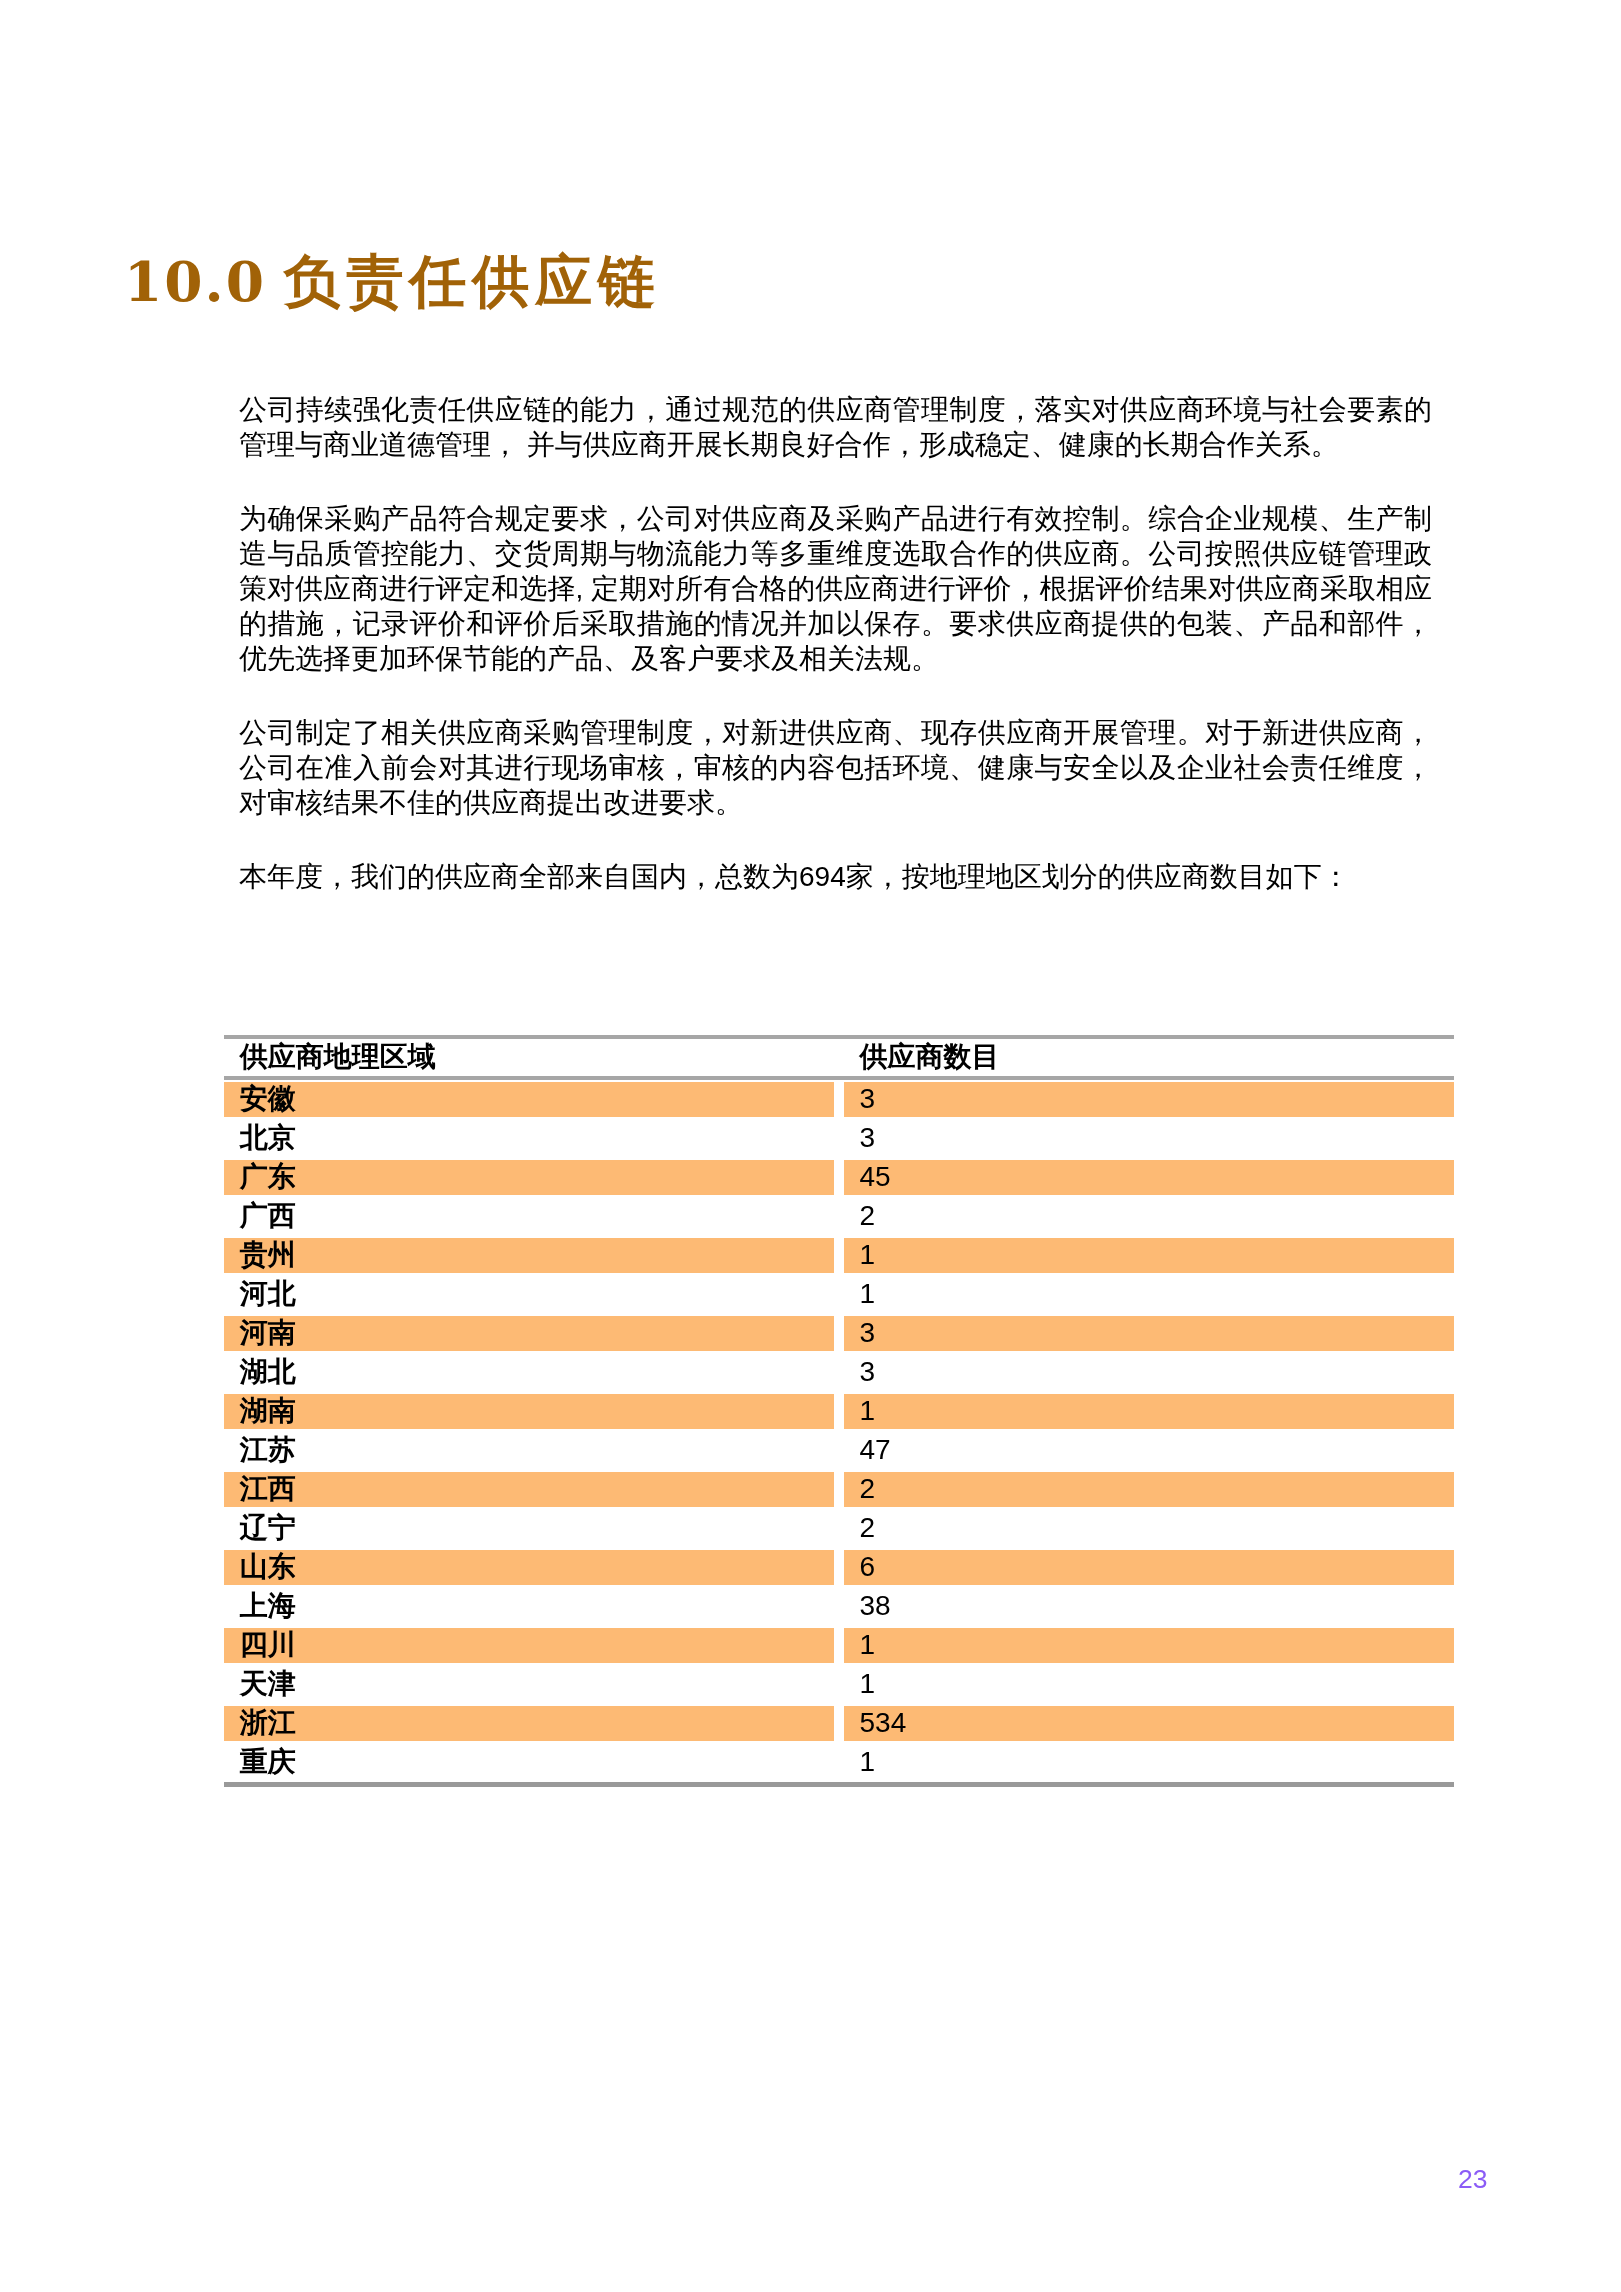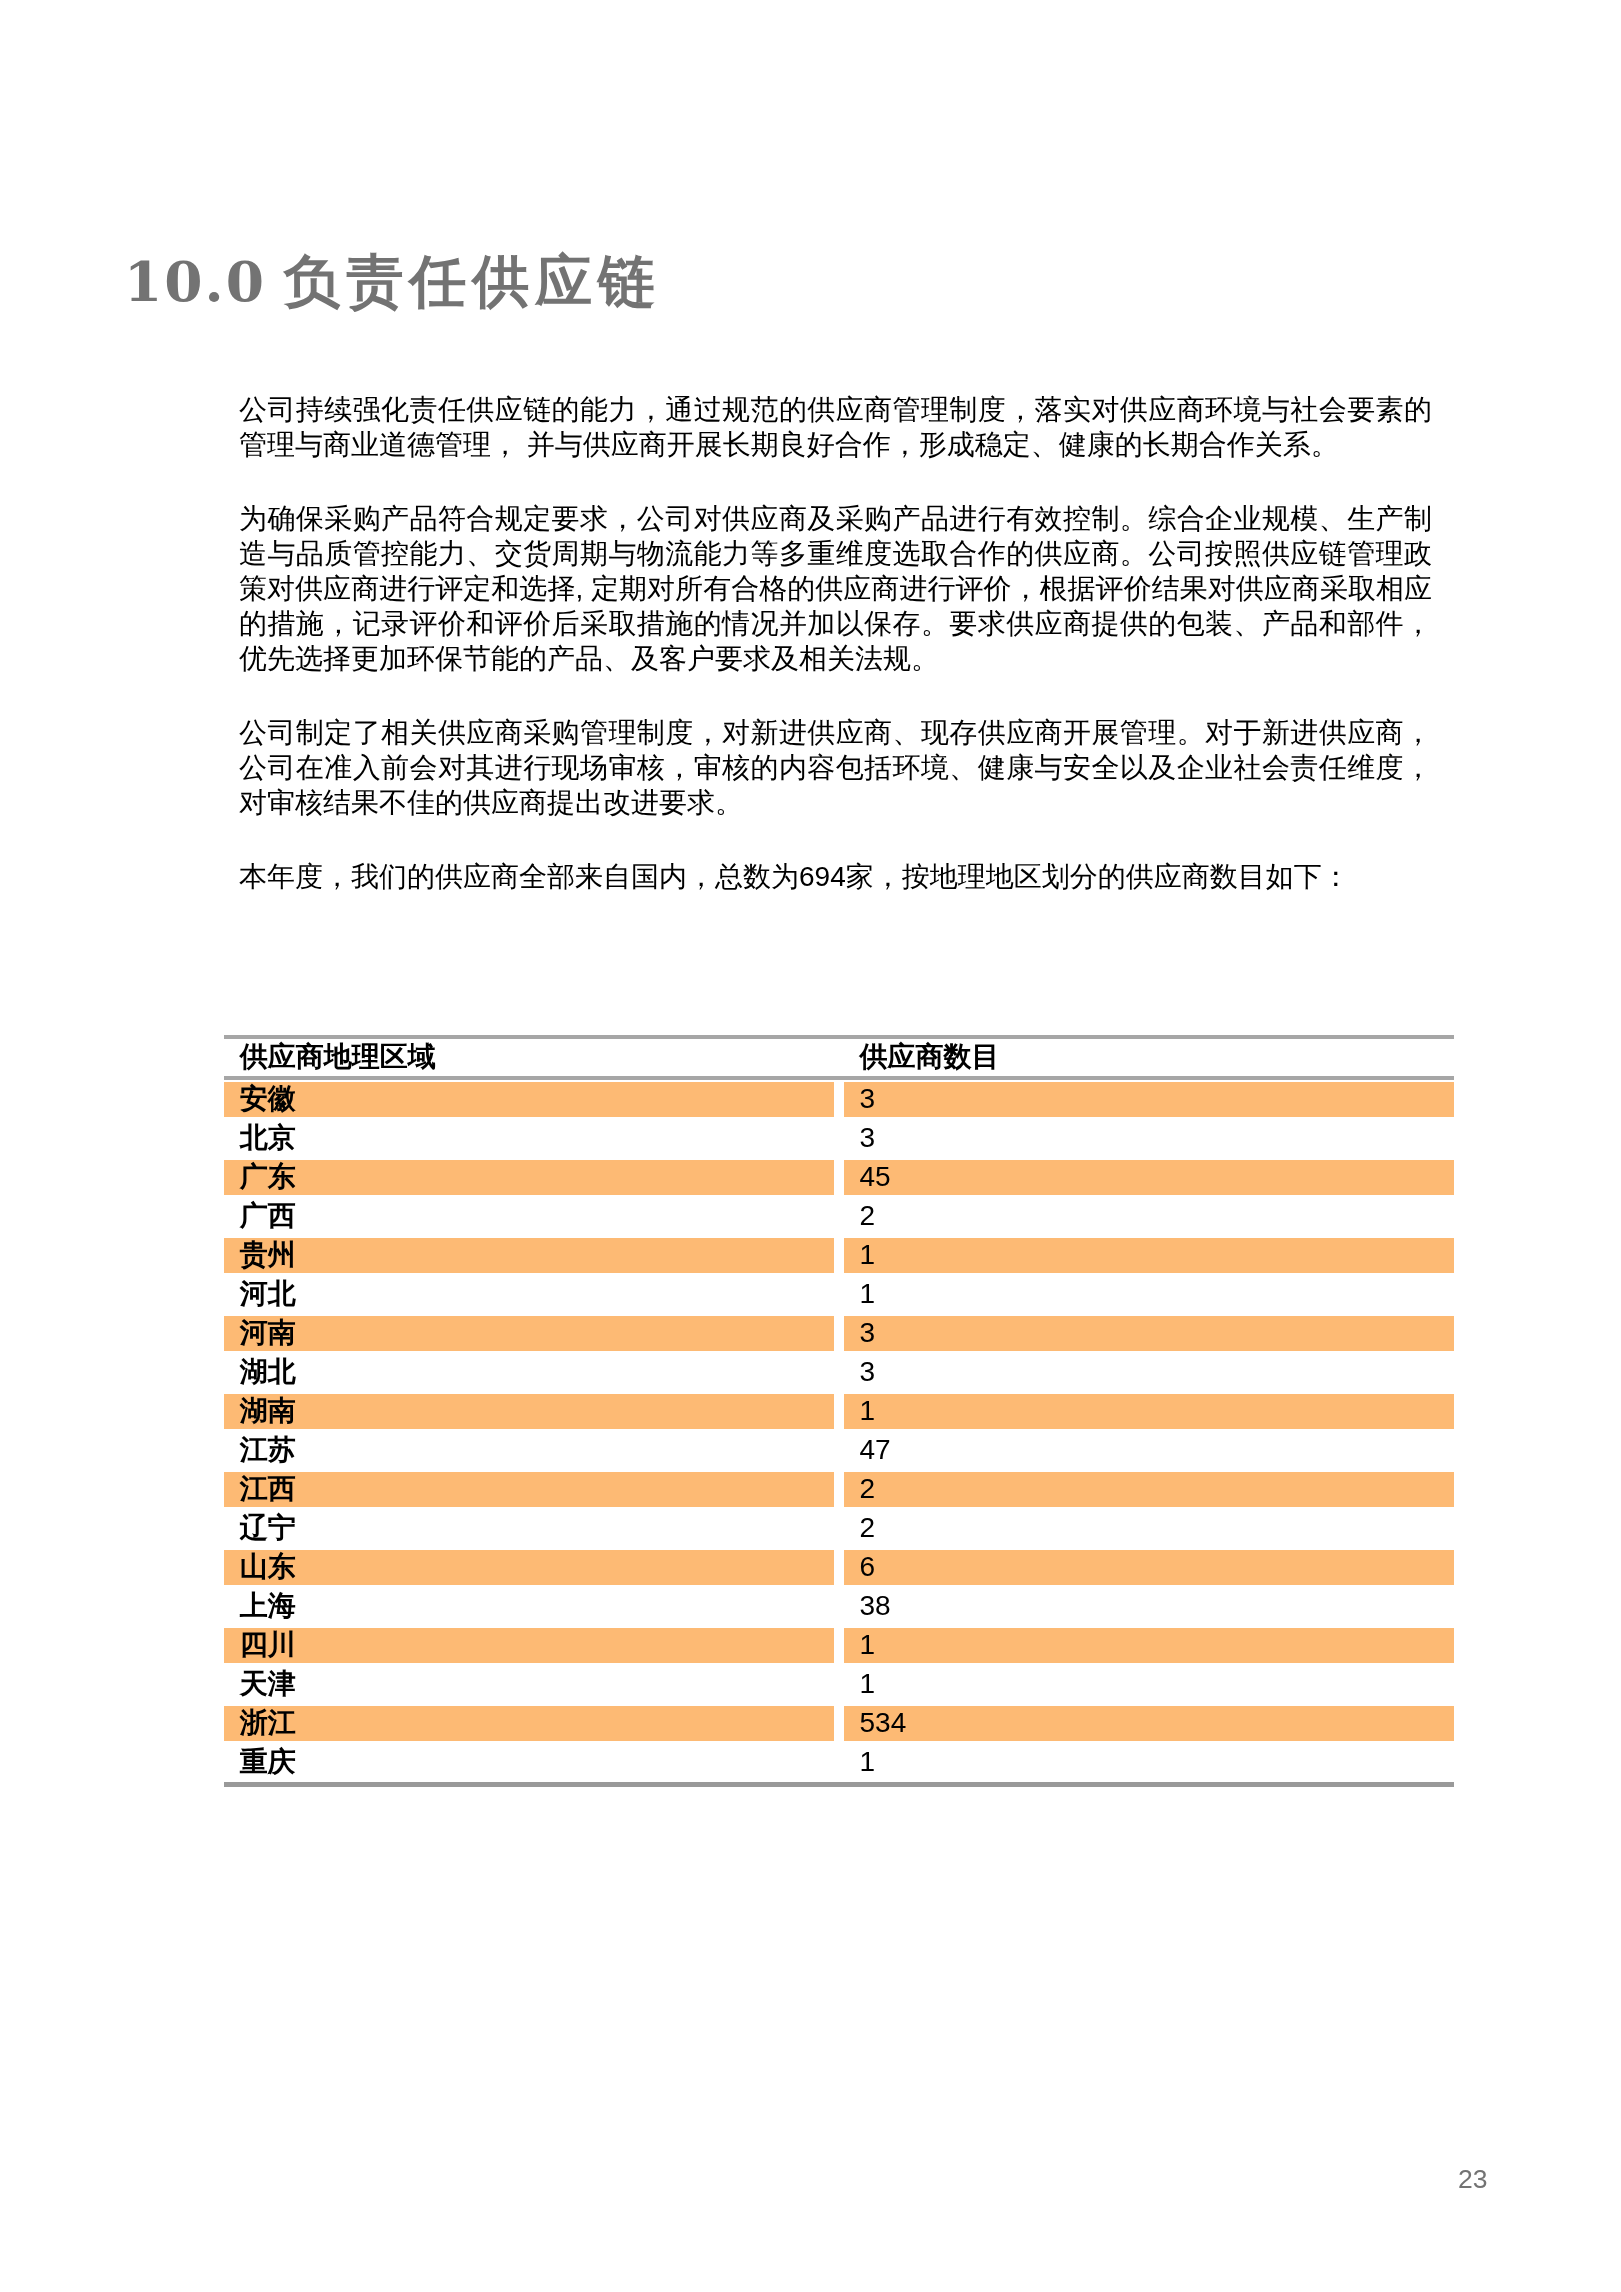--- a/index.html
+++ b/index.html
@@ -11,21 +11,21 @@
     font-family: "Liberation Sans", sans-serif;
     color: #000000;
     overflow: hidden;
   }
   .doc-title {
     position: absolute;
     left: 124px;
     top: 253px;
     margin: 0;
     white-space: nowrap;
-    color: #737373;
+    color: #a16207;
     font-weight: bold;
     line-height: 1;
   }
   .doc-title .title-number {
     font-family: "DejaVu Serif", serif;
     font-size: 55px;
     letter-spacing: 2px;
   }
   .doc-title .title-text {
     font-family: "Liberation Sans", sans-serif;
@@ -74,21 +74,21 @@
   .data-row.shaded .tcell {
     background: #fdba74;
     border-top: 2px solid #ffffff;
     border-bottom: 2.9px solid #ffffff;
   }
   .page-number {
     position: absolute;
     left: 1458px;
     top: 2164px;
     font-size: 26.5px;
-    color: #737373;
+    color: #8b5cf6;
   }
 </style>
 </head>
 <body>
 
 <div class="page">
 
   <h1 class="doc-title">
     <span class="title-number">10.0</span><span class="title-text">负责任供应链</span>
   </h1>

